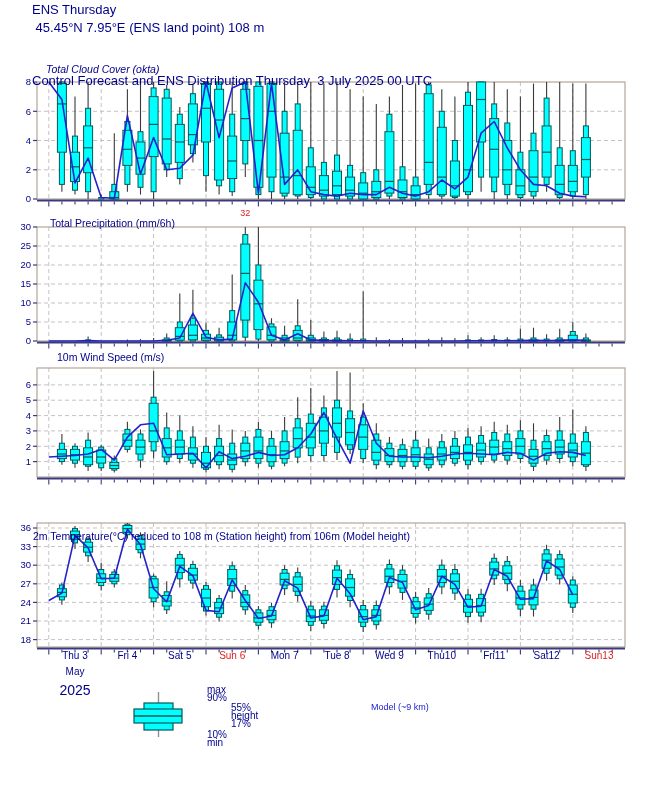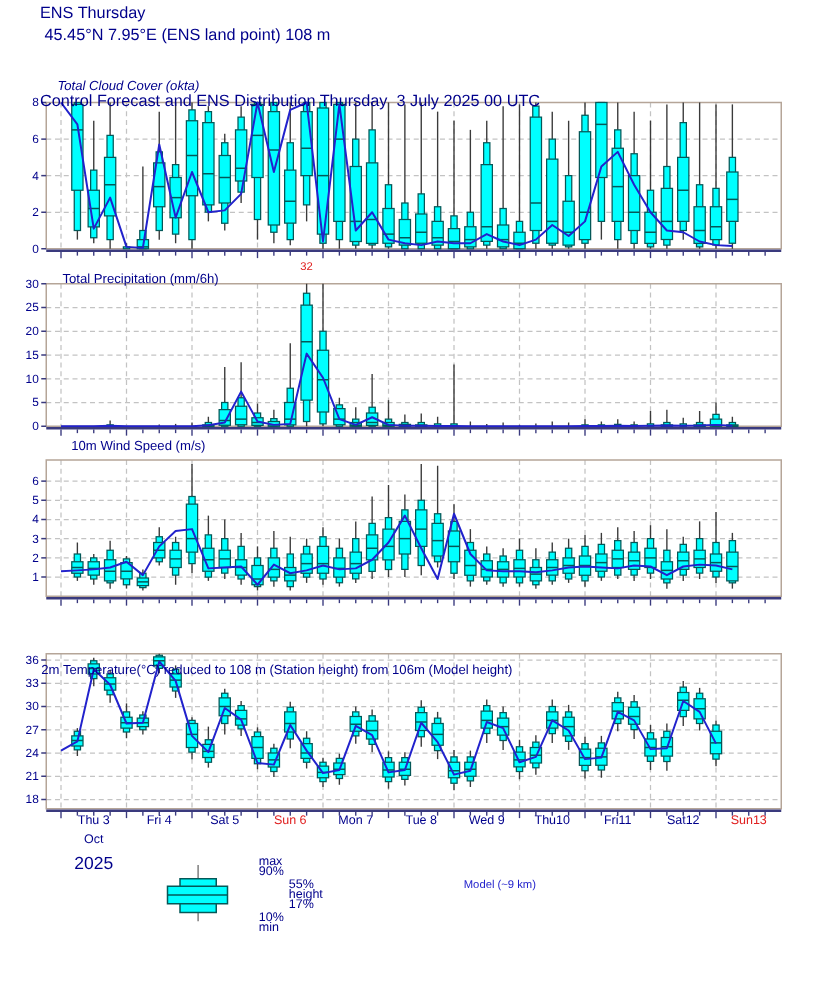--- a/index.html
+++ b/index.html
@@ -970,21 +970,21 @@
 
 <div class="abs hdr" style="left:32px;top:2px;">ENS Thursday</div>
 <div class="abs hdr pre" style="left:32px;top:20px;"> 45.45°N 7.95°E (ENS land point) 108 m</div>
 <div class="abs hdr pre" style="left:32px;top:38px;margin-top:35px;">Control Forecast and ENS Distribution Thursday  3 July 2025 00 UTC</div>
 
 <div class="abs ptitle" style="left:46px;top:63px;font-style:italic;">Total Cloud Cover (okta)</div>
 <div class="abs ptitle" style="left:33px;top:217px;margin-left:17px;">Total Precipitation (mm/6h)</div>
 <div class="abs ptitle" style="left:33px;top:351px;margin-left:24px;">10m Wind Speed (m/s)</div>
 <div class="abs ptitle" style="left:33px;top:502px;margin-top:28px;">2m Temperature(°C) reduced to 108 m (Station height) from 106m (Model height)</div>
 
-<div class="abs" style="left:75px;top:666px;transform:translateX(-50%);font-size:10px;">Oct</div>
+<div class="abs" style="left:75px;top:666px;transform:translateX(-50%);font-size:10px;">May</div>
 <div class="abs" style="left:75px;top:682px;transform:translateX(-50%);font-size:14px;">2025</div>
 
 <div class="abs small" style="left:207px;top:686px;">max</div>
 <div class="abs small" style="left:207px;top:694px;">90%</div>
 <div class="abs small" style="left:231px;top:704px;">55%</div>
 <div class="abs small" style="left:231px;top:712px;">height</div>
 <div class="abs small" style="left:231px;top:720px;">17%</div>
 <div class="abs small" style="left:207px;top:731px;">10%</div>
 <div class="abs small" style="left:207px;top:739px;">min</div>
 

